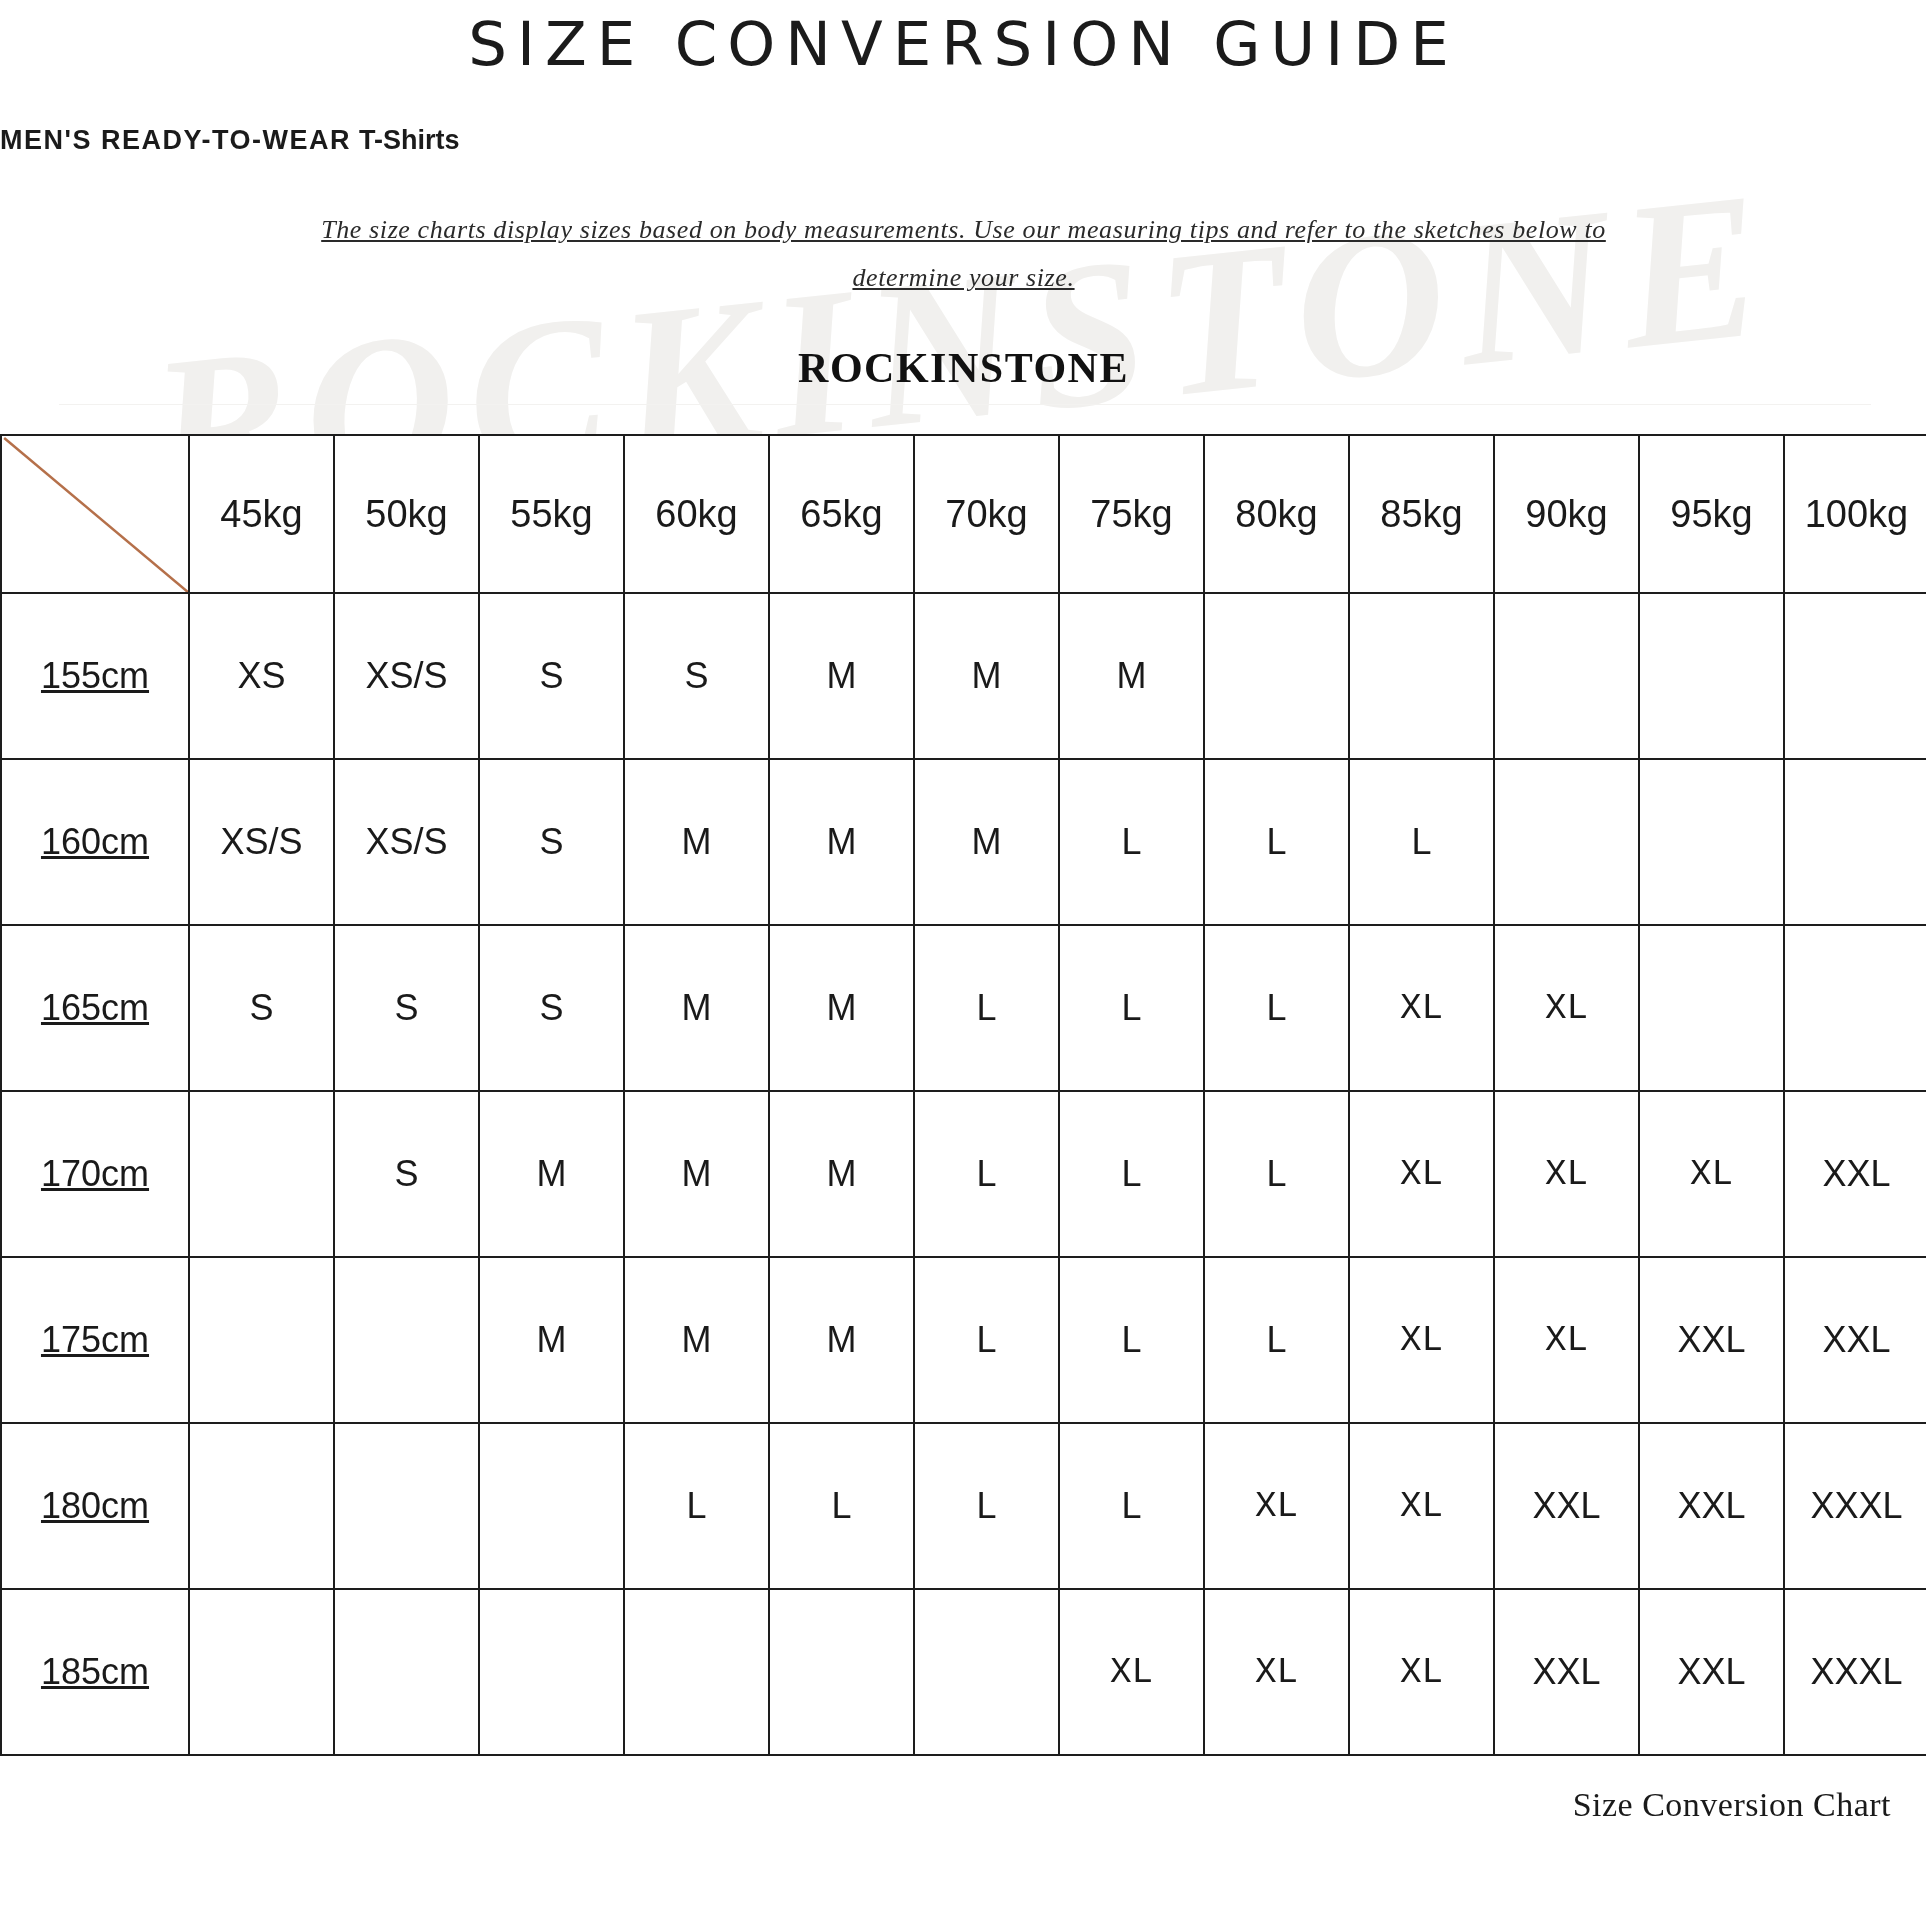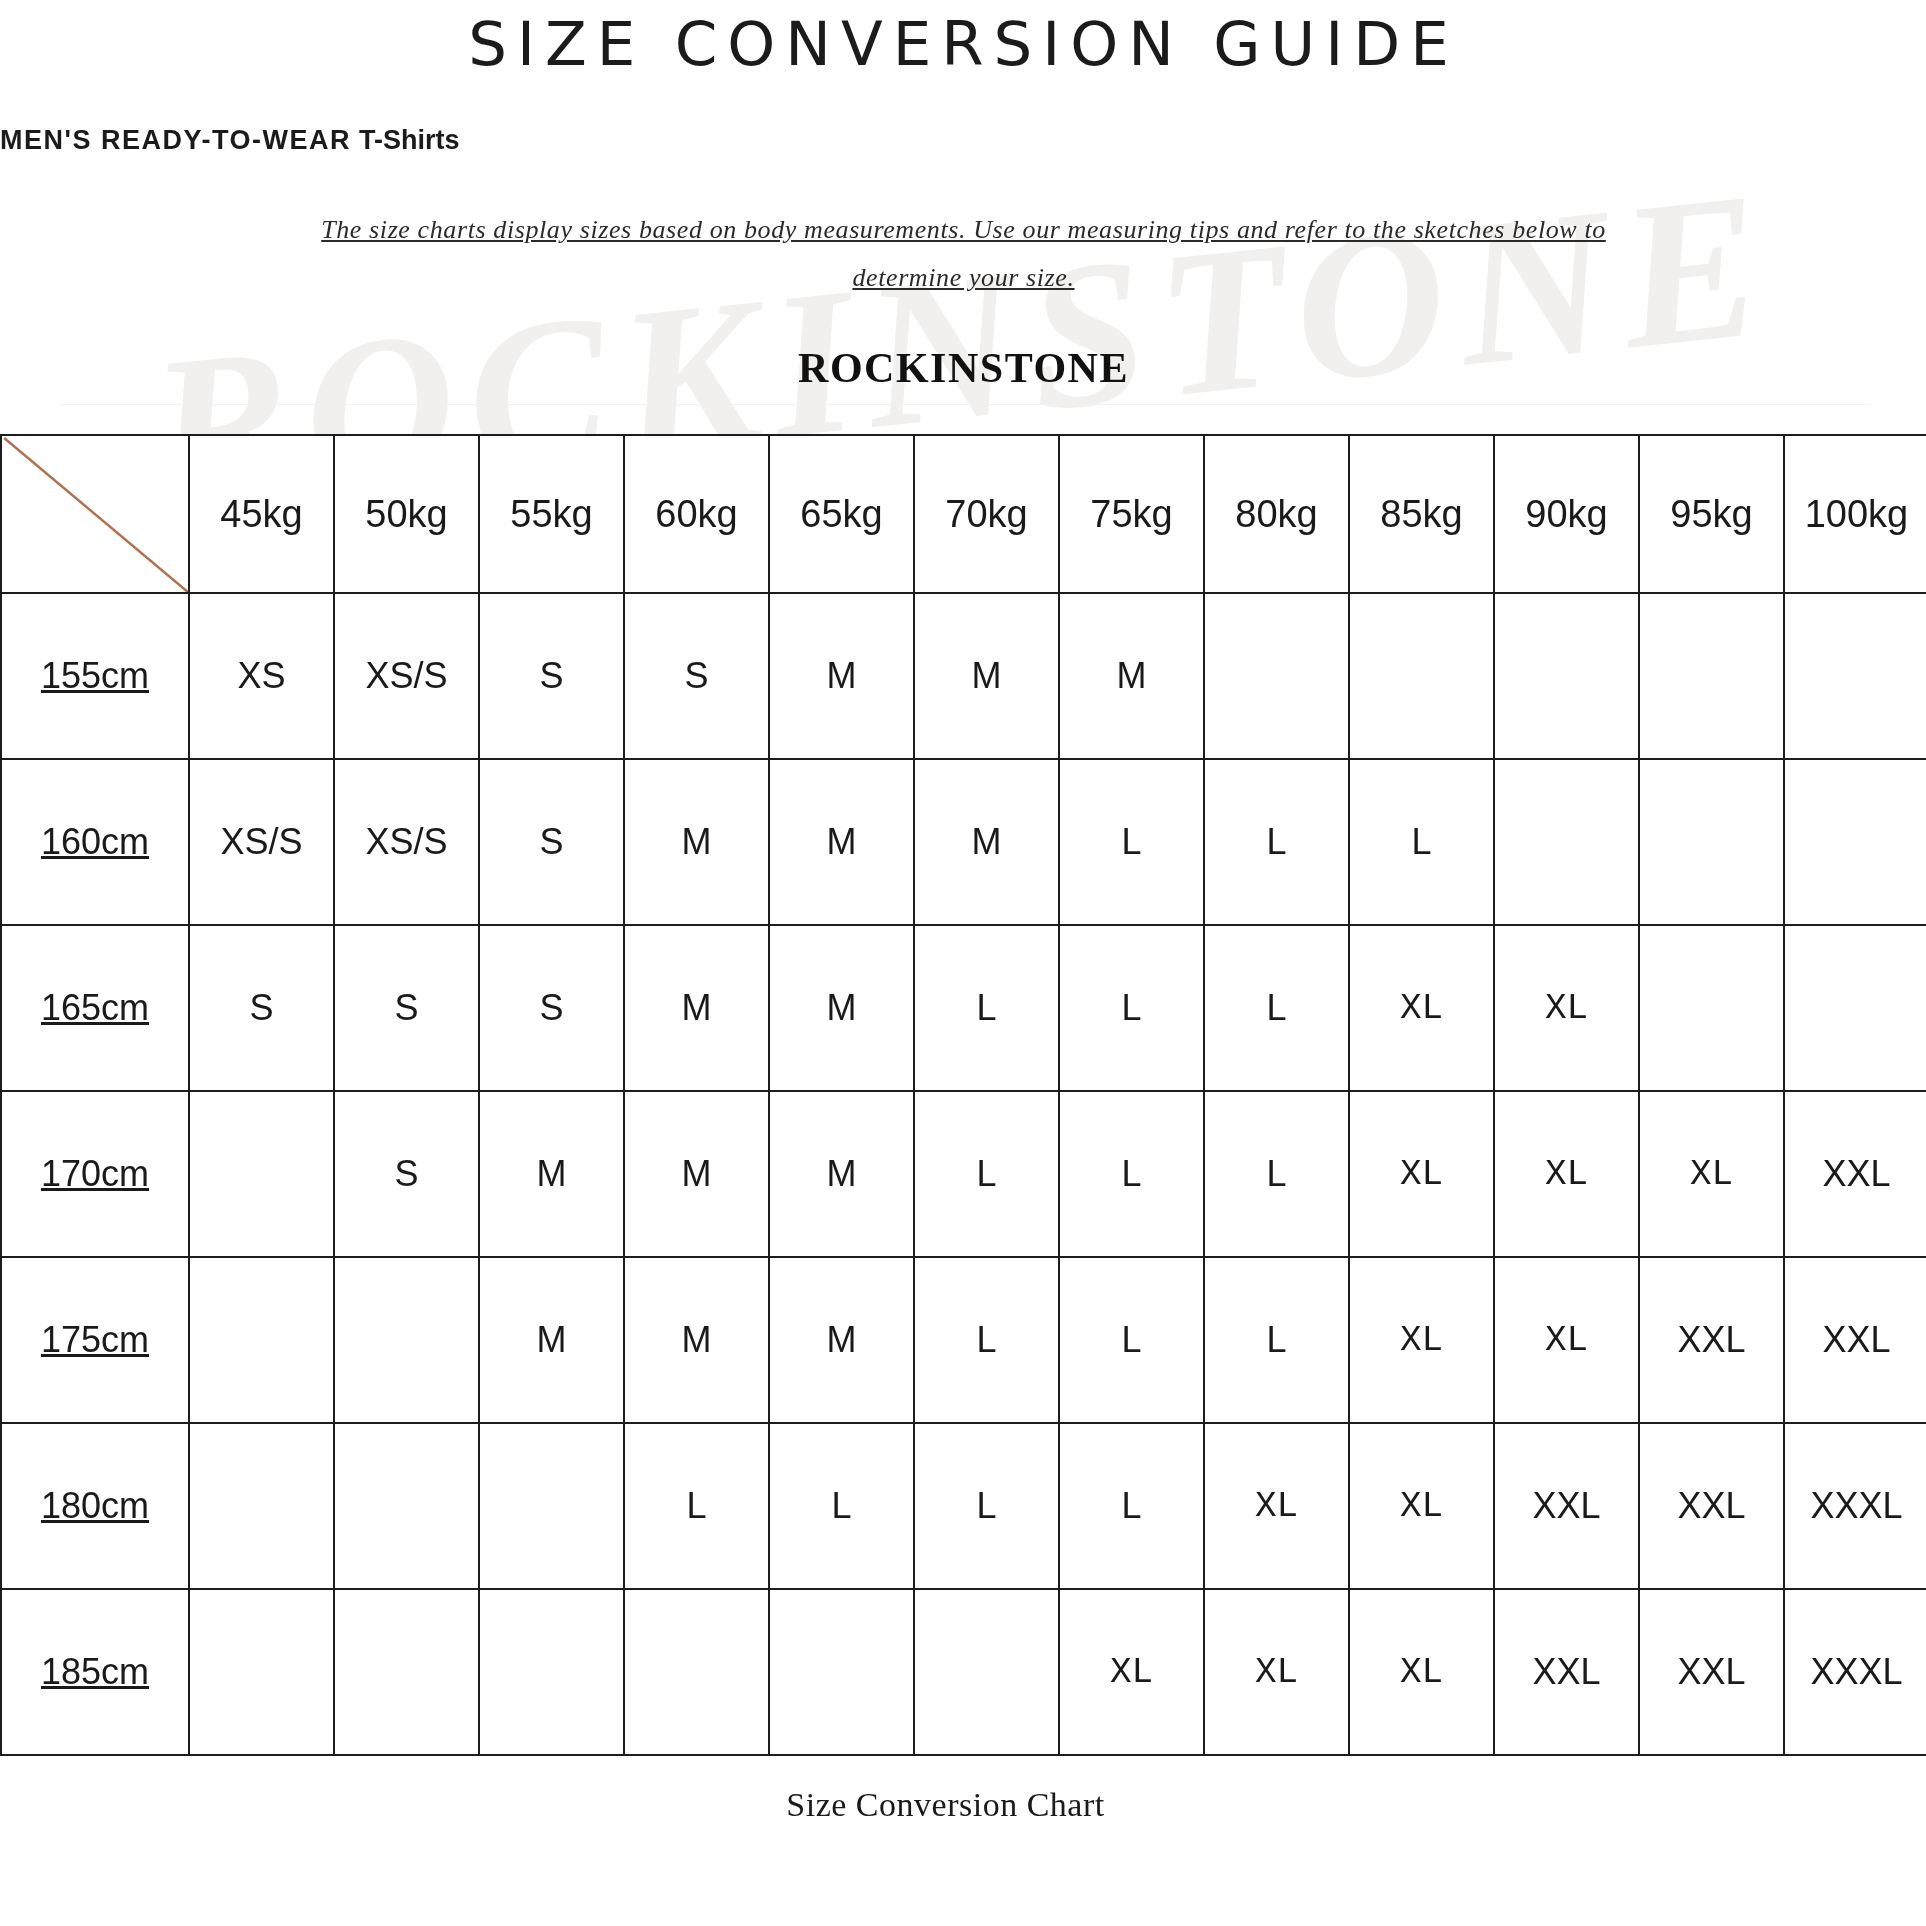--- a/index.html
+++ b/index.html
@@ -127,21 +127,21 @@
   .c-m    { background: #b3aca5; }
   .c-l    { background: #aebdd1; }
   .c-xl   { background: #b3aca5; font-family: Liberation Mono, monospace; }
   .c-xxl  { background: #ebebeb; }
   .c-xxxl { background: #aebdd1; }
   .c-none { background: #ffffff; }
   
   .footer {
     position: relative;
     z-index: 2;
-    text-align: center;
+    text-align: right;
     padding: 30px 36px 0 0;
     font-family: "Liberation Serif", serif;
     font-size: 34px;
     color: #1a1a1a;
     letter-spacing: 0.5px;
   }
 </style>
 </head>
 <body>
 

